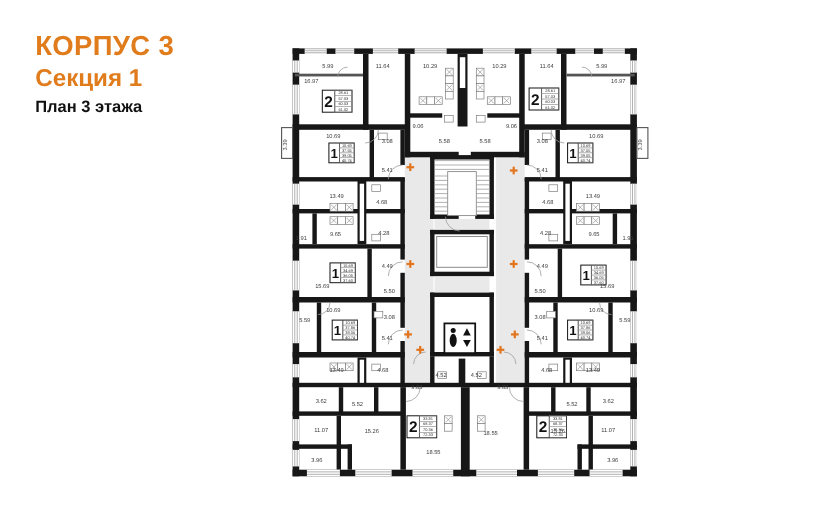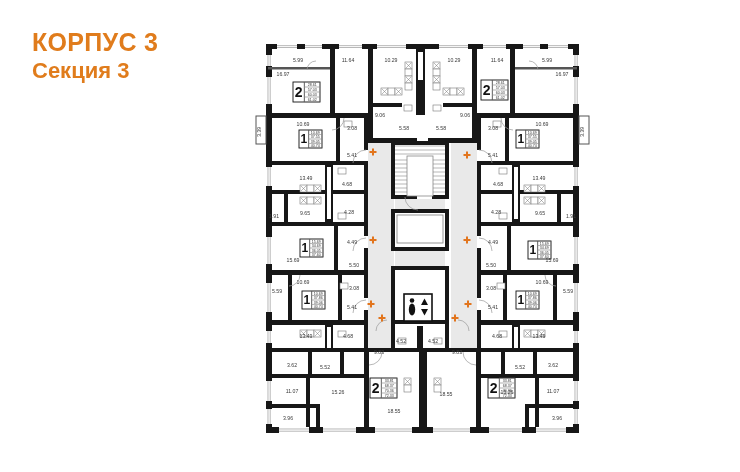--- a/index.html
+++ b/index.html
@@ -10,21 +10,22 @@
   #hdr .sec{font-size:22px;font-weight:bold;color:#E07C1C;margin-top:3px;}
   #hdr .pln{font-size:15px;font-weight:bold;color:#111;margin-top:6px;}
   svg{position:absolute;left:0;top:0;}
 </style>
 </head>
 <body>
 
 <div id="stage">
   <div id="hdr">
     <div class="bld">КОРПУС 3</div>
-    <div class="sec">Секция 3</div>
+    <div class="sec">Секция 1</div>
+    <div class="pln">План 3 этажа</div>
   </div>
   <svg id="plan" width="740" height="472" viewBox="0 0 740 472">
       <rect x="368" y="143" width="26" height="205" fill="#E9E9E9"></rect>
       <rect x="451" y="143" width="26" height="205" fill="#E9E9E9"></rect>
       <rect x="395" y="199" width="50" height="10" fill="#E9E9E9"></rect>
       <rect x="395" y="251" width="50" height="15" fill="#E9E9E9"></rect>
       <rect x="266" y="44" width="313" height="5" fill="#171717"></rect>
       <rect x="266" y="427" width="313" height="6" fill="#171717"></rect>
       <rect x="266" y="44" width="6" height="389" fill="#171717"></rect>
       <rect x="573" y="44" width="6" height="389" fill="#171717"></rect>

